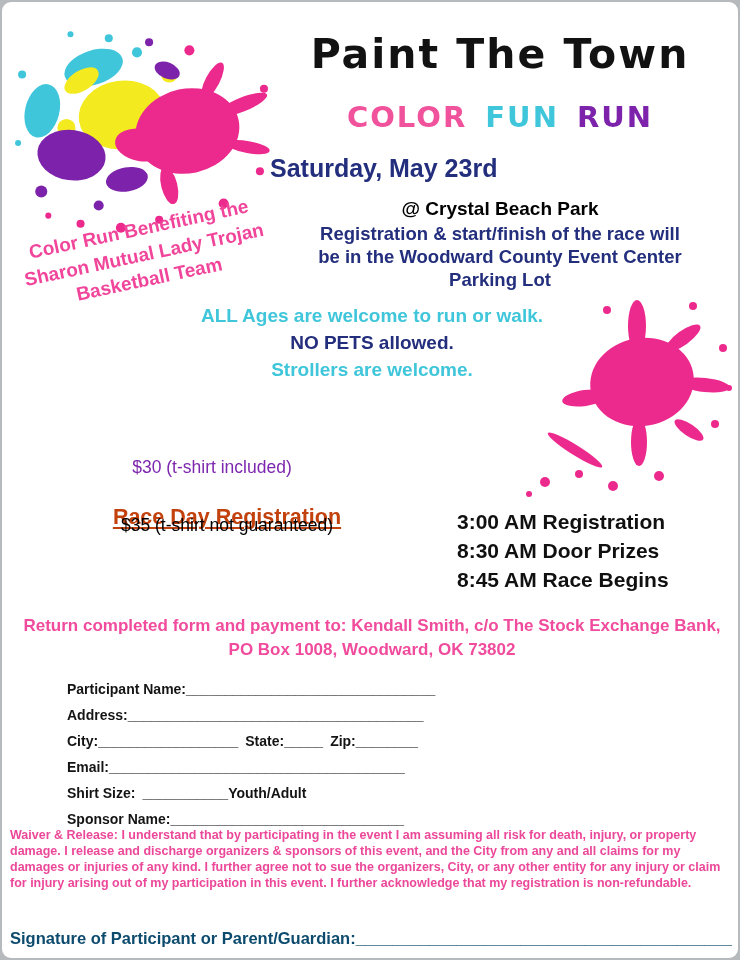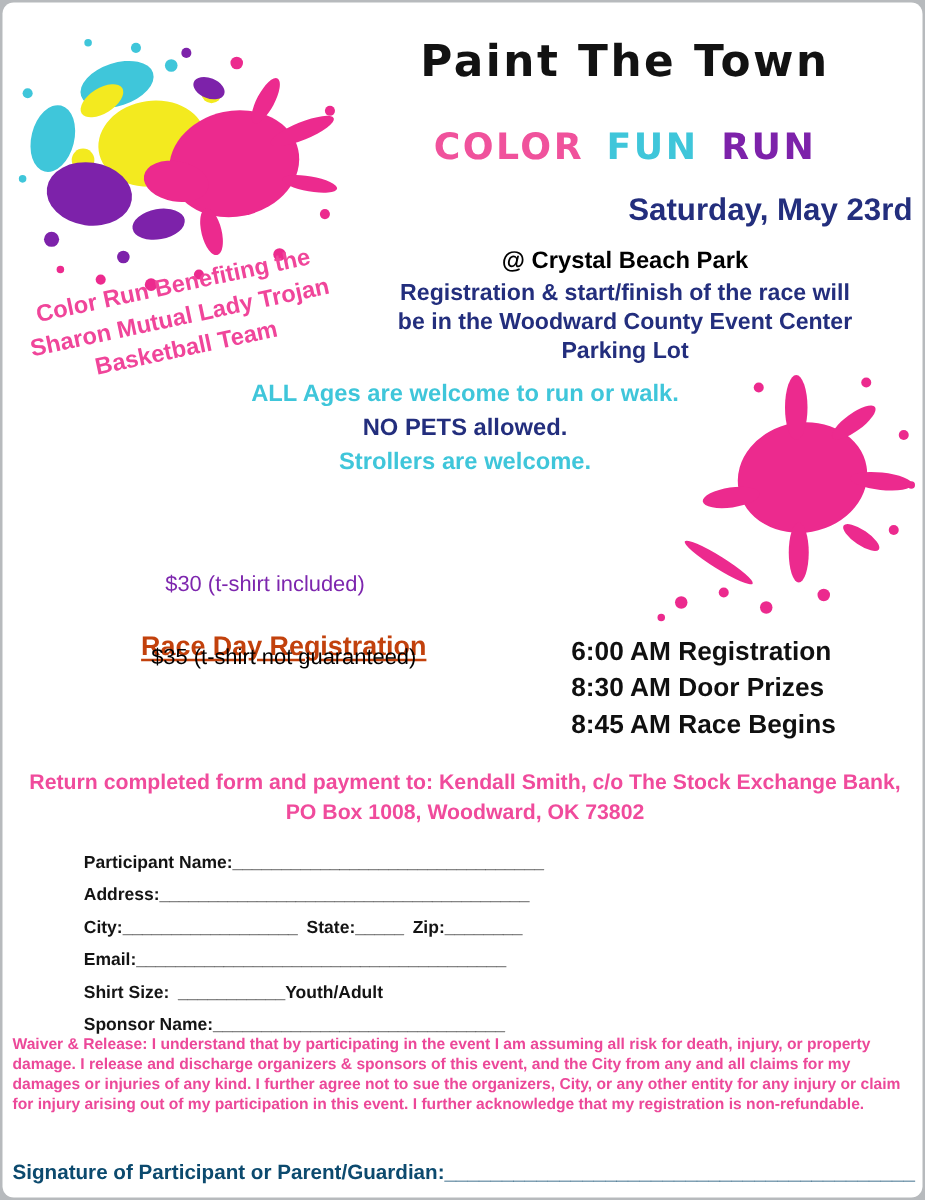--- a/index.html
+++ b/index.html
@@ -6,29 +6,29 @@
   html,body { width:740px; height:960px; }
   body { background:#b7babd; font-family:"Liberation Sans", sans-serif; }
   .page { position:absolute; left:2px; top:2px; width:736px; height:956px;
           background:#ffffff; border-radius:9px; overflow:hidden; }
 
   .abs { position:absolute; }
 
   
   .title { left:268px; top:28px; width:460px; text-align:center;
            font-family:"DejaVu Sans", sans-serif; font-weight:bold;
-           font-size:35px; letter-spacing:2px; color:#121212; }
+           font-size:41px; letter-spacing:2px; color:#121212; }
   .subtitle { left:268px; top:98px; width:460px; text-align:center;
               font-family:"DejaVu Sans", sans-serif; font-weight:bold;
               font-size:29px; letter-spacing:2px; }
   .subtitle span { margin:16px 9px; }
   .w-color { color:#f0529c; }
   .w-fun   { color:#3fc6da; }
   .w-run   { color:#7d22aa; }
-  .date  { left:268px; top:152px; width:460px; text-align:right;
+  .date  { left:268px; top:152px; width:460px; text-align:left;
            font-size:25px; font-weight:bold; color:#232e7d; }
   .venue { left:268px; top:196px; width:460px; text-align:center;
            font-size:19px; font-weight:bold; color:#000000; }
   .venue-details { left:258px; top:220px; width:480px; text-align:center;
            font-size:18.5px; font-weight:bold; color:#232e7d; line-height:1.25; }
 
   
   .benefiting { left:-8px; top:214px; width:300px; text-align:center;
            font-size:19px; font-weight:bold; color:#f0459a; line-height:1.35;
            transform:rotate(-12deg); z-index:3; }
@@ -165,21 +165,21 @@
 
   <div class="abs rule rule-ages">ALL Ages are welcome to run or walk.</div>
   <div class="abs rule rule-pets">NO PETS allowed.</div>
   <div class="abs rule rule-strollers">Strollers are welcome.</div>
 
   <div class="abs eb-price">$30 (t-shirt included)</div>
   <div class="abs rd-title">Race Day Registration</div>
   <div class="abs rd-price">$35 (t-shirt not guaranteed)</div>
 
   <div class="abs schedule">
-    <div>6:00 AM Registration</div>
+    <div>3:00 AM Registration</div>
     <div>8:30 AM Door Prizes</div>
     <div>8:45 AM Race Begins</div>
   </div>
 
   <div class="abs return-info">
     <div>Return completed form and payment to:  Kendall Smith, c/o The Stock Exchange Bank,</div>
     <div>PO Box 1008, Woodward, OK 73802</div>
   </div>
 
   <div class="abs form">

